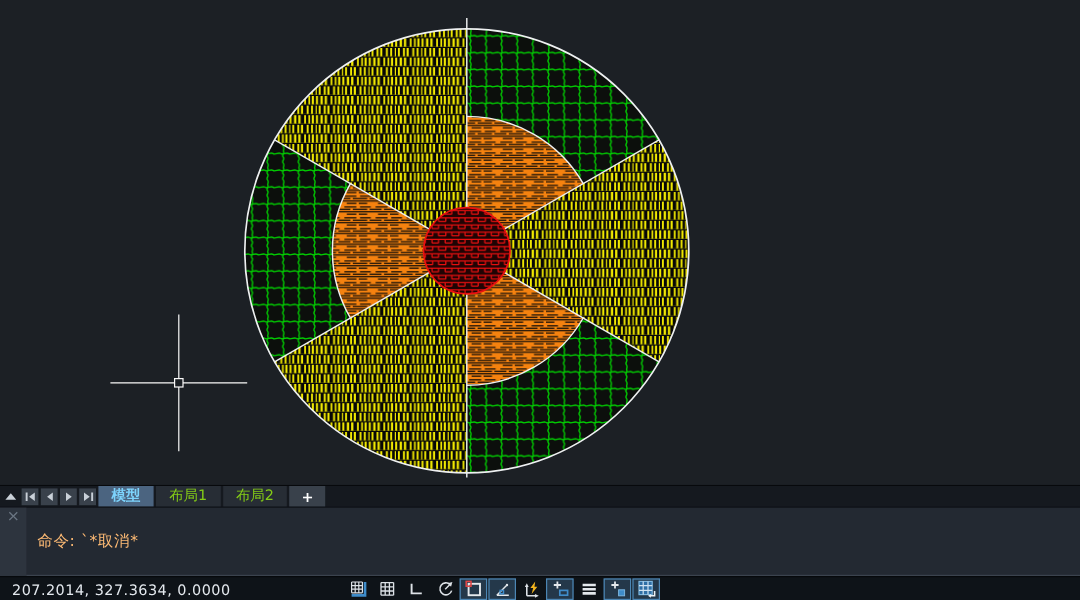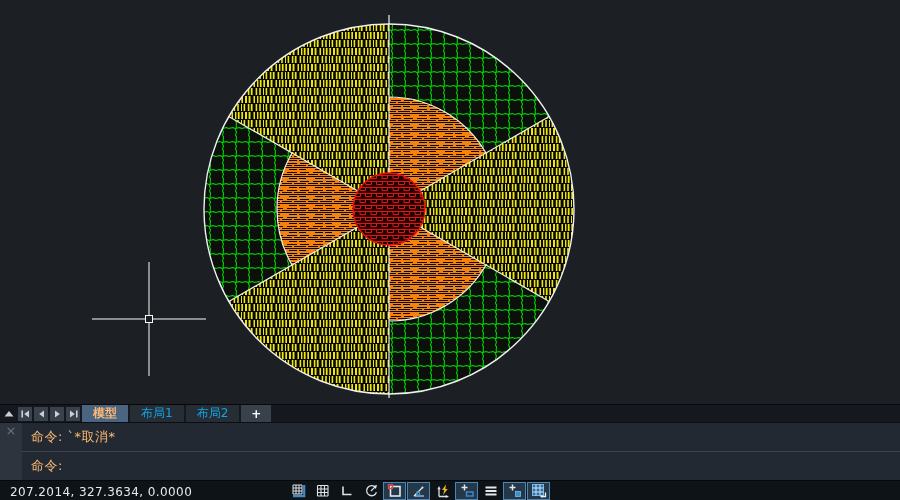--- a/index.html
+++ b/index.html
@@ -7,22 +7,22 @@
 body{width:900px;height:500px;background:#1c2025;overflow:hidden;
      font-family:"DejaVu Sans","Liberation Sans",sans-serif;}
 .canvas{position:relative;width:900px;height:404px;background:#1c2025;}
 .canvas svg{display:block;}
 .tabbar{height:18px;background:#15191f;border-top:1px solid #07090c;
         display:flex;align-items:center;gap:2px;padding-left:2px;}
 .navbtn{width:14px;height:14px;border:0;padding:0;background:#39414b;
         display:flex;align-items:center;justify-content:center;cursor:default;}
 .navbtn.plain{background:transparent;}
 .tab{height:17px;padding:0 11px;display:flex;align-items:center;font-size:12px;
-     color:#0ea5e9;background:#272d35;white-space:nowrap;cursor:default;}
-.tab.active{background:#4b6480;color:#fdba74;font-weight:bold;}
+     color:#84cc16;background:#272d35;white-space:nowrap;cursor:default;}
+.tab.active{background:#4b6480;color:#7dd3fc;font-weight:bold;}
 .tab.addtab{background:#39414b;color:#ffffff;font-weight:bold;padding:0 10px;}
 .cmdwin{height:58px;display:flex;background:#232932;border-top:1px solid #0a0d11;}
 .cmdside{width:22px;background:#2d343e;display:flex;flex-direction:column;align-items:center;}
 .cmdclose{color:#6a7582;font-size:13px;line-height:16px;}
 .cmdlines{flex:1;display:flex;flex-direction:column;}
 .cmdrow{flex:1;display:flex;align-items:center;padding-left:9px;font-size:13px;
         color:#fdba74;letter-spacing:.5px;}
 .cmdrow.hist{border-bottom:1px solid #3b434e;}
 .statusbar{position:relative;height:20px;background:#0e1318;border-top:1px solid #06090c;}
 .coords{position:absolute;left:10px;top:4px;font-size:12px;color:#e4e9ee;letter-spacing:.4px;}
@@ -162,23 +162,20 @@
   </div>
 
   <div class="cmdwin">
     <div class="cmdside">
       <span class="cmdclose">×</span>
     </div>
     <div class="cmdlines">
       <div class="cmdrow hist">
           <span>命令: `*取消*</span>
         </div>
-      <div class="cmdrow">
-          <span>命令:</span>
-        </div>
     </div>
   </div>
 
   <div class="statusbar">
     <span class="coords">207.2014, 327.3634, 0.0000</span>
     <div class="sbicons">
 
       <div class="sbi">
         <svg width="16" height="16" viewBox="0 0 16 16">
             <path d="M2 2 H11 M2 5 H11 M2 8 H11 M2 11 H11 M2 2 V11 M5 2 V11 M8 2 V11 M11 2 V11" stroke="#dde2e7" stroke-width="1" fill="none"></path>

